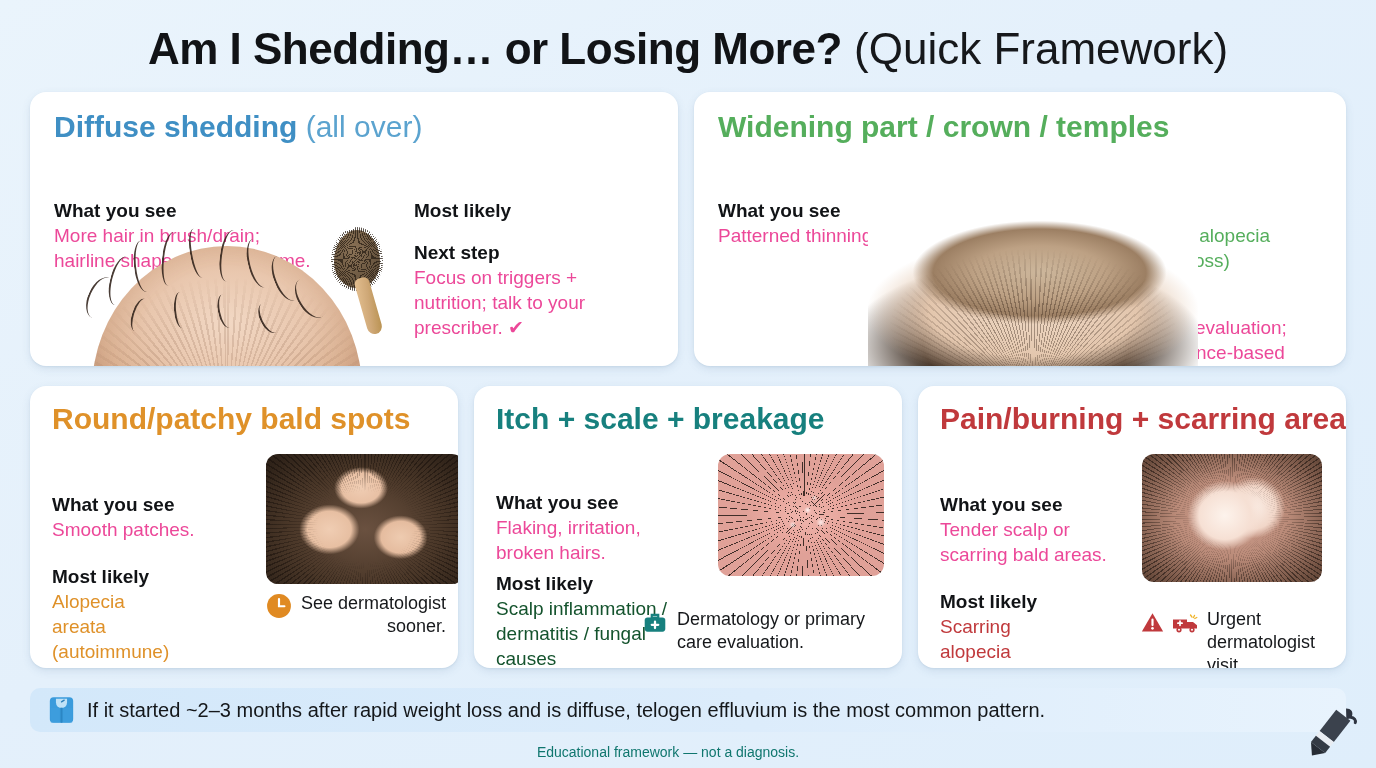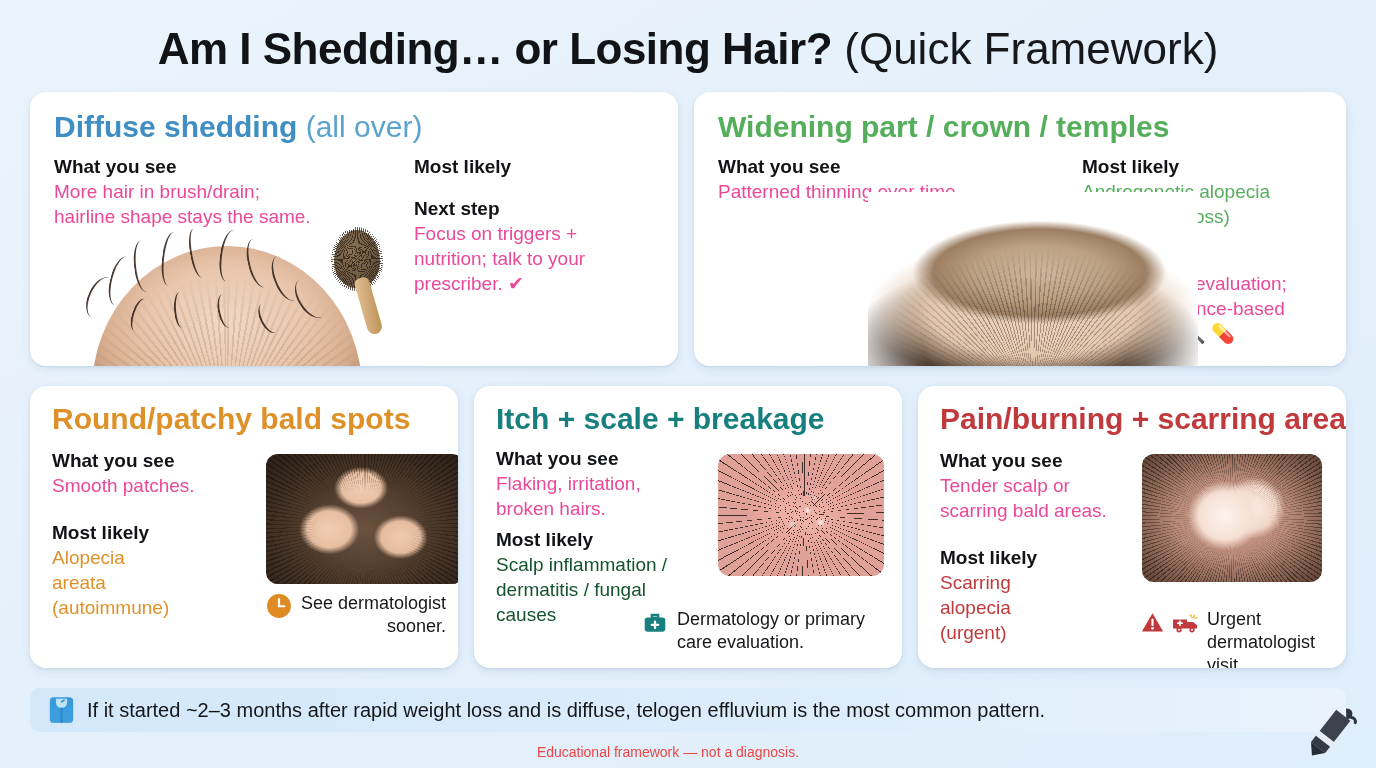--- a/index.html
+++ b/index.html
@@ -29,21 +29,21 @@
     border-radius: 16px;
     box-shadow: 0 3px 9px rgba(70,110,150,.13), 0 1px 2px rgba(70,110,150,.10);
     overflow: hidden;
   }
   .card-title {
     font-size: 30px; font-weight: 700; line-height: 34px;
     white-space: nowrap;
   }
   .card-title .sub { font-weight: 400; }
 
-  .lbl { font-size: 19px; font-weight: 700; color: #111316; line-height: 25px; }
+  .lbl { font-size: 19px; font-weight: 700; color: #111316; line-height: 25px; margin-top: 44px; }
   .txt { font-size: 19px; font-weight: 400; color: #ec4899; line-height: 25px; }
   .accent { font-size: 19px; font-weight: 400; line-height: 25px; }
 
   
   #card-diffuse { left: 30px; top: 92px; width: 648px; height: 274px; }
   #card-pattern { left: 694px; top: 92px; width: 652px; height: 274px; }
   .top-head { position: absolute; left: 24px; top: 18px; }
   .top-left-col { position: absolute; left: 24px; top: 62px; width: 350px; }
   .top-right-col { position: absolute; top: 62px; width: 250px; }
 
@@ -160,33 +160,33 @@
   #banner {
     position: absolute; left: 30px; top: 688px; width: 1316px; height: 44px;
     background: linear-gradient(90deg, #d3e8fa 0%, #dcecfb 55%, #e8f3fd 100%);
     border-radius: 10px;
     display: flex; align-items: center; gap: 12px; padding-left: 18px;
   }
   .banner-txt { font-size: 20px; color: #14171a; line-height: 24px; }
 
   #footer-note {
     position: absolute; left: 0; top: 744px; width: 1336px;
-    text-align: center; font-size: 14px; color: #ef4444;
+    text-align: center; font-size: 14px; color: #0f766e;
   }
 
   
   #pen-deco { position: absolute; left: 1300px; top: 698px; width: 62px; height: 66px; }
 </style>
 </head>
 <body>
 
 <div class="page">
 
   <div class="title">
-    <span class="strong">Am I Shedding… or Losing Hair?</span><span class="light"> (Quick Framework)</span>
+    <span class="strong">Am I Shedding… or Losing More?</span><span class="light"> (Quick Framework)</span>
   </div>
 
   <div class="card" id="card-diffuse">
     <div class="card-title top-head">
       <span style="color:#3f8fc4">Diffuse shedding</span><span class="sub" style="color:#5ba3cf"> (all over)</span>
     </div>
 
     <div class="top-left-col">
       <div class="lbl">What you see</div>
       <div class="txt" style="white-space:pre-line">More hair in brush/drain;

